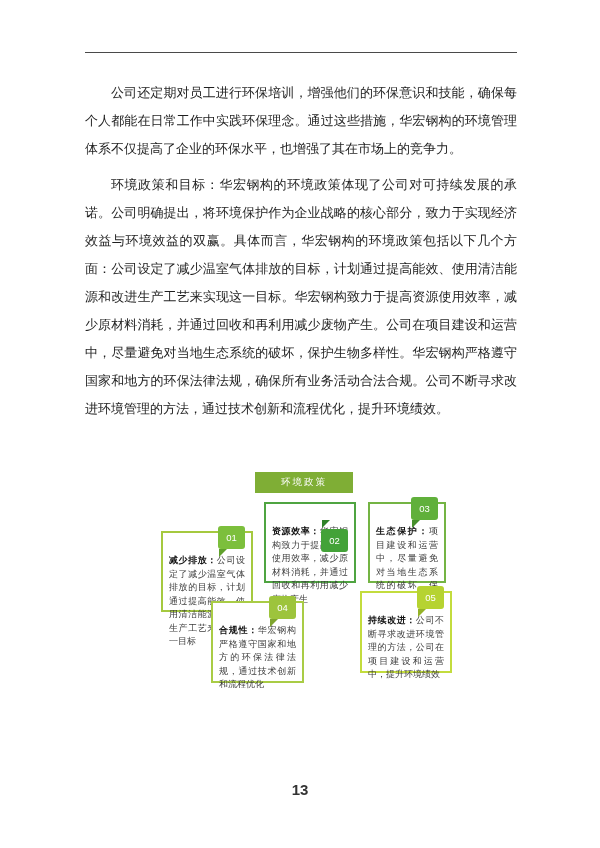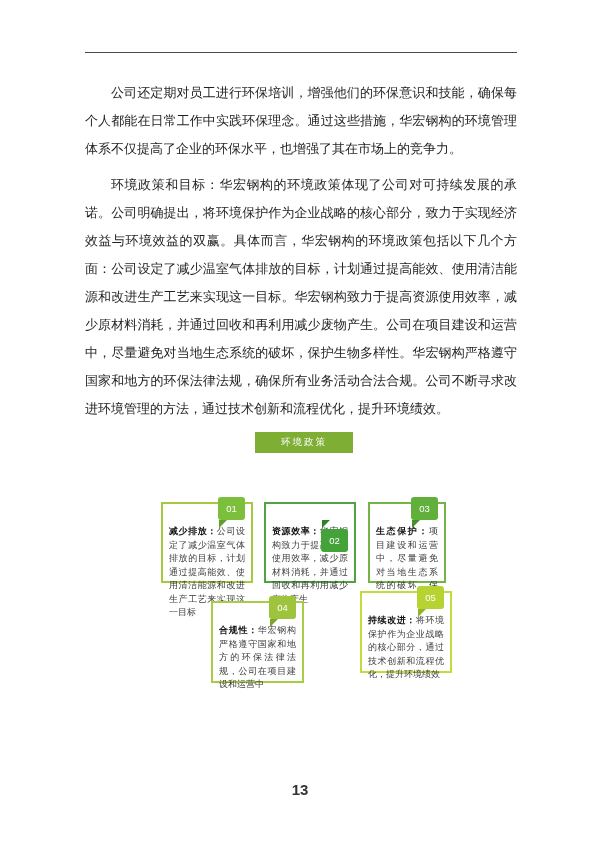--- a/index.html
+++ b/index.html
@@ -24,21 +24,21 @@
     width: 432px; height: 1px; background: #4a4a4a;
   }
   .para {
     position: absolute; left: 85px; width: 432px;
     font-size: 13px; line-height: 28px; color: #1f1f1f;
     text-align: justify; text-indent: 2em;
   }
   .para-1 { top: 79px; }
   .para-2 { top: 171px; }
   .diagram-title {
-    position: absolute; left: 255px; top: 432px;
+    position: absolute; left: 255px; top: 472px;
     width: 98px; height: 21px;
     color: #ffffff; font-size: 9.5px; letter-spacing: 2px;
     display: flex; align-items: center; justify-content: center;
   }
   .policy-box {
     position: absolute; width: 92px; height: 81px;
     border: 2px solid; background: #ffffff;
   }
   .pb-0 { left: 161px; top: 502px; }
   .pb-1 { left: 264px; top: 502px; }
@@ -75,45 +75,45 @@
 
 <div class="page">
 
   <div class="header-rule"></div>
 
   <p class="para para-2">环境政策和目标：华宏钢构的环境政策体现了公司对可持续发展的承诺。公司明确提出，将环境保护作为企业战略的核心部分，致力于实现经济效益与环境效益的双赢。具体而言，华宏钢构的环境政策包括以下几个方面：公司设定了减少温室气体排放的目标，计划通过提高能效、使用清洁能源和改进生产工艺来实现这一目标。华宏钢构致力于提高资源使用效率，减少原材料消耗，并通过回收和再利用减少废物产生。公司在项目建设和运营中，尽量避免对当地生态系统的破坏，保护生物多样性。华宏钢构严格遵守国家和地方的环保法律法规，确保所有业务活动合法合规。公司不断寻求改进环境管理的方法，通过技术创新和流程优化，提升环境绩效。</p>
   <p class="para para-1">公司还定期对员工进行环保培训，增强他们的环保意识和技能，确保每个人都能在日常工作中实践环保理念。通过这些措施，华宏钢构的环境管理体系不仅提高了企业的环保水平，也增强了其在市场上的竞争力。</p>
 
   <div class="diagram-title" style="background: rgb(127, 174, 53);">环境政策</div>
 
-  <div class="policy-box pb-0" style="border-color: rgb(165, 201, 63);">
+  <div class="policy-box pb-0" style="border-color: rgb(165, 201, 63); margin-top: 29px;">
     <div class="badge" style="background: rgb(124, 191, 60);">01</div>
     <div class="tail" style="border-top-color: rgb(95, 160, 43);"></div>
     <div class="box-text"><b>减少排放：</b><span>公司设定了减少温室气体排放的目标，计划通过提高能效、使用清洁能源和改进生产工艺来实现这一目标</span></div>
   </div>
 
   <div class="policy-box pb-1" style="border-color: rgb(79, 164, 65);">
     <div class="badge" style="background: rgb(67, 162, 56); margin-top: 32px;">02</div>
     <div class="tail" style="border-top-color: rgb(47, 130, 41);"></div>
     <div class="box-text"><b>资源效率：</b><span>华宏钢构致力于提高资源使用效率，减少原材料消耗，并通过回收和再利用减少废物产生</span></div>
   </div>
 
   <div class="policy-box pb-2" style="border-color: rgb(116, 180, 68);">
     <div class="badge" style="background: rgb(96, 176, 59);">03</div>
     <div class="tail" style="border-top-color: rgb(71, 144, 44);"></div>
     <div class="box-text"><b>生态保护：</b><span>项目建设和运营中，尽量避免对当地生态系统的破坏，保护生物多样性</span></div>
   </div>
 
   <div class="policy-box pb-3" style="border-color: rgb(169, 204, 69);">
     <div class="badge" style="background: rgb(157, 196, 60);">04</div>
     <div class="tail" style="border-top-color: rgb(126, 164, 46);"></div>
-    <div class="box-text"><b>合规性：</b><span>华宏钢构严格遵守国家和地方的环保法律法规，公司在项目建设和运营中</span></div>
+    <div class="box-text"><b>合规性：</b><span>华宏钢构严格遵守国家和地方的环保法律法规，通过技术创新和流程优化</span></div>
   </div>
 
   <div class="policy-box pb-4" style="border-color: rgb(195, 220, 61);">
     <div class="badge" style="background: rgb(182, 211, 49);">05</div>
     <div class="tail" style="border-top-color: rgb(148, 178, 39);"></div>
-    <div class="box-text"><b>持续改进：</b><span>将环境保护作为企业战略的核心部分，通过技术创新和流程优化，提升环境绩效</span></div>
+    <div class="box-text"><b>持续改进：</b><span>公司不断寻求改进环境管理的方法，公司在项目建设和运营中，提升环境绩效</span></div>
   </div>
 
   <div class="page-number">13</div>
 
 </div>
 
 </body></html>

